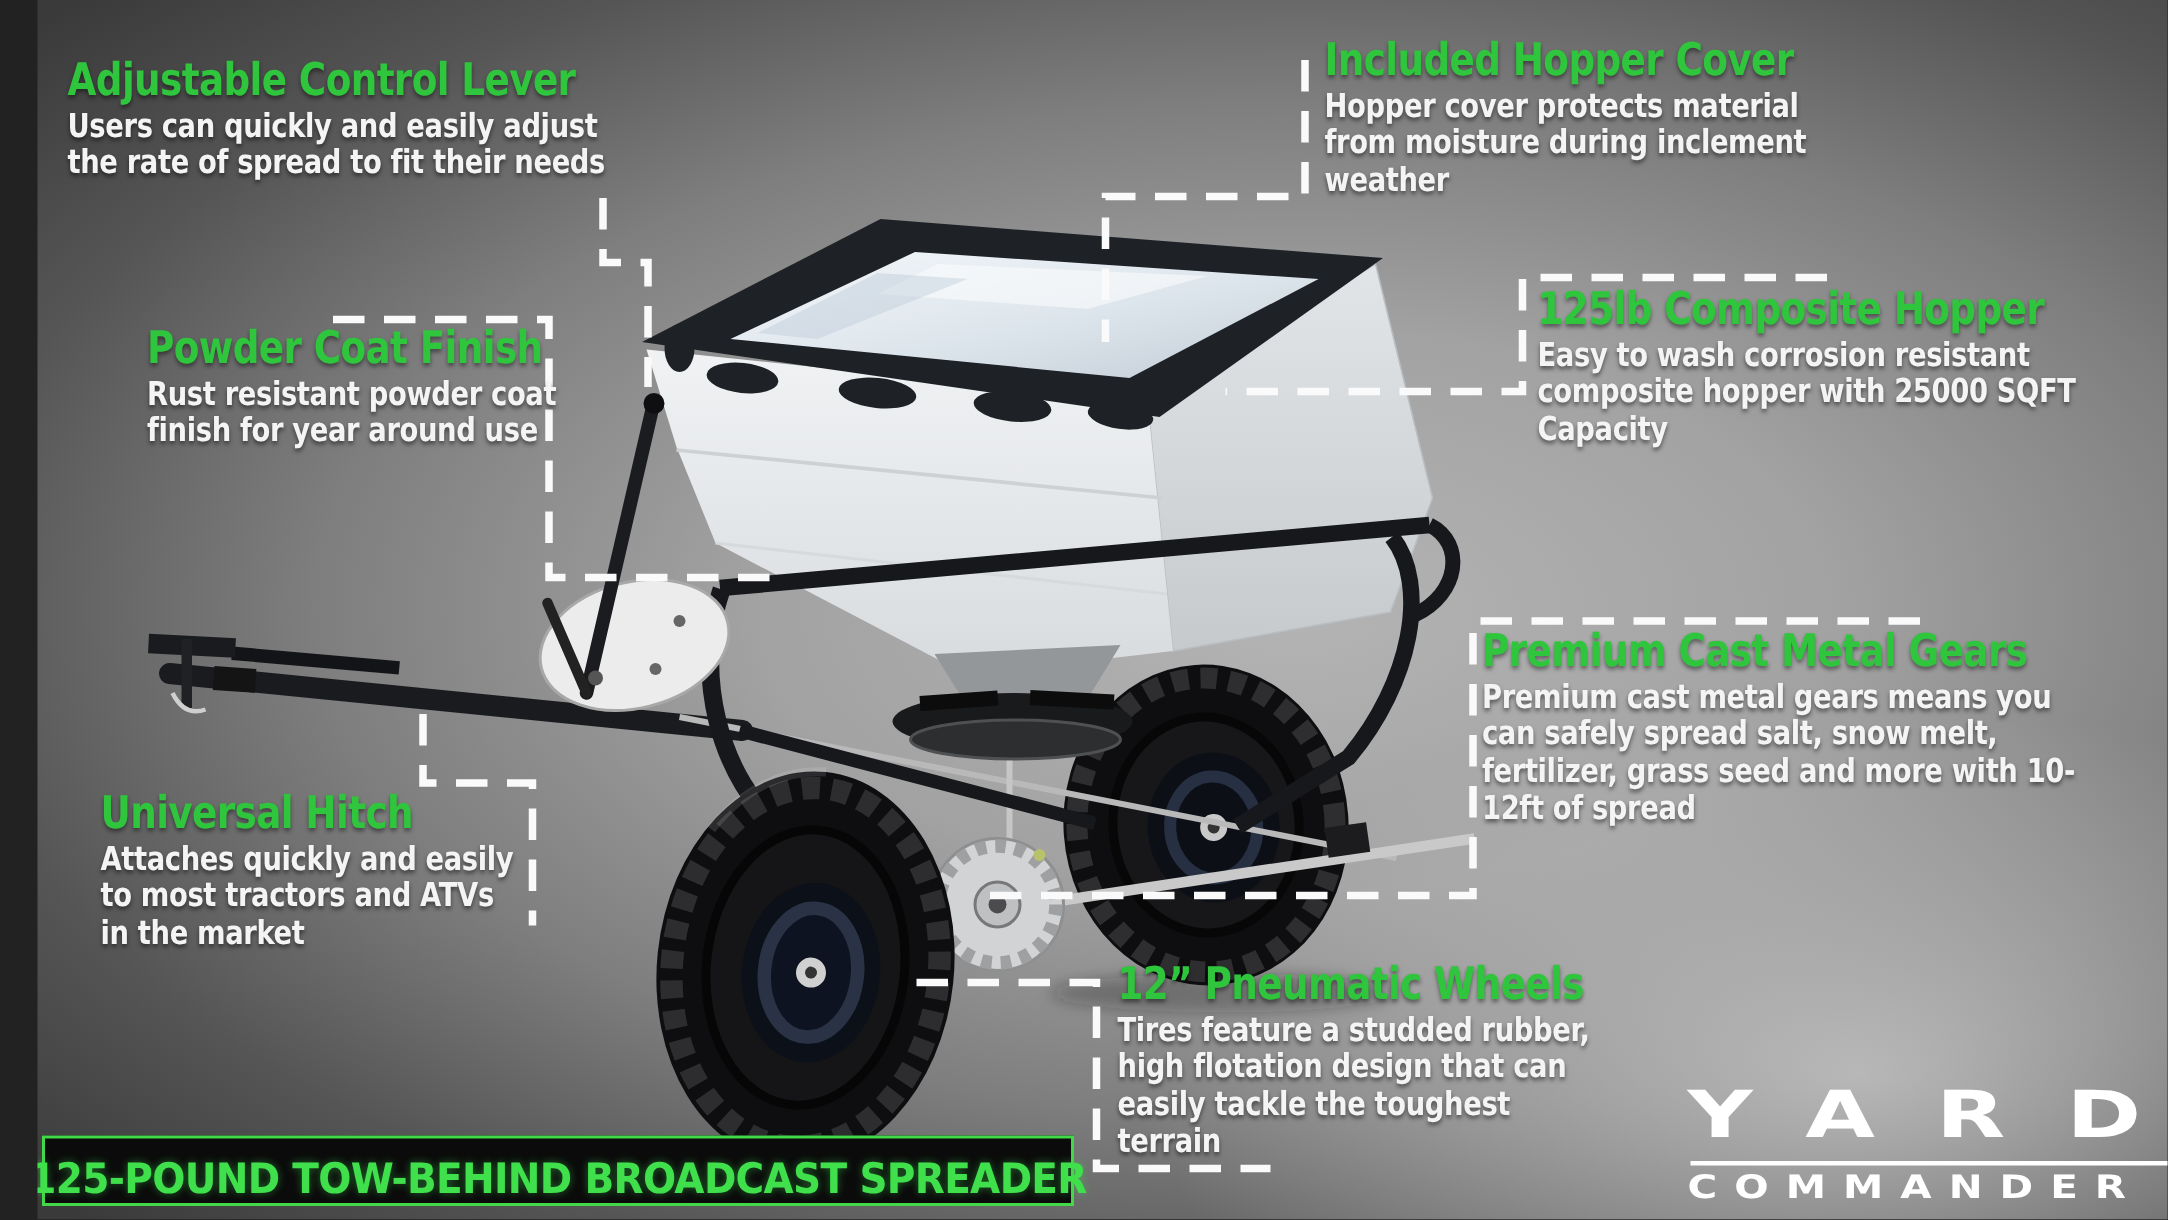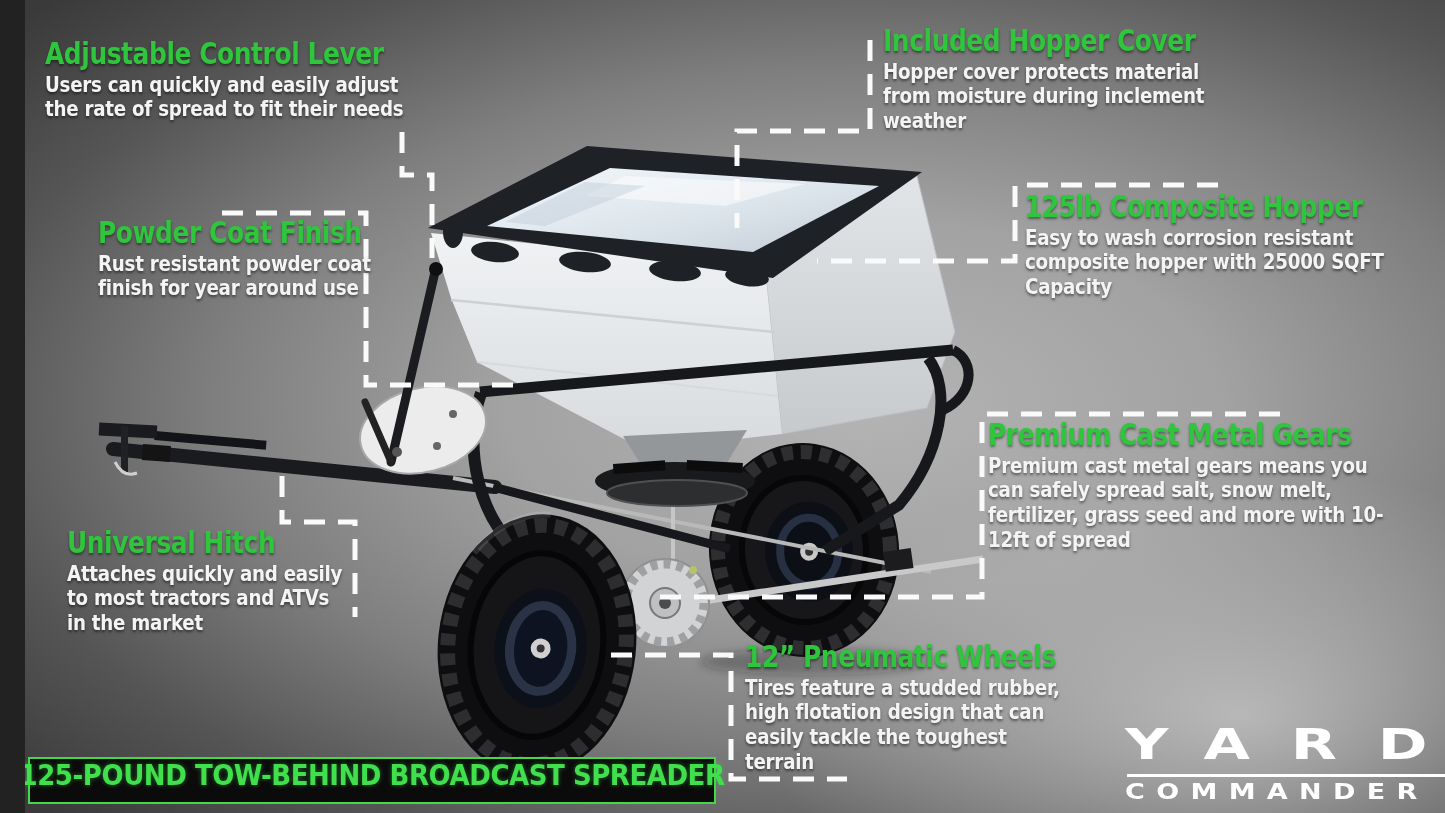--- a/index.html
+++ b/index.html
@@ -25,21 +25,21 @@
   .co-acl {left:20px;  top:38px;  width:460px;}
   .co-ihc {left:858px; top:25px;  width:420px;}
   .co-pcf {left:73px;  top:217px; width:360px;}
   .co-ch  {left:1000px;top:191px; width:460px;}
   .co-pcmg{left:963px; top:419px; width:490px;}
   .co-uh  {left:42px;  top:527px; width:360px;}
   .co-pw  {left:720px; top:641px; width:400px;}
   .banner{
     position:absolute;left:3px;top:757px;width:688px;height:47px;
     background:#0b0b0b;border:2px solid #43d848;box-sizing:border-box;
-    display:flex;align-items:flex-start;justify-content:center;
+    display:flex;align-items:flex-end;justify-content:center;
   }
   .banner span{
     font-size:28px;font-weight:bold;color:#40df4c;white-space:nowrap;
     transform:scaleX(.93);letter-spacing:-.5px;
     text-shadow:0 0 6px rgba(60,220,80,.45);
   }
   .brand{position:absolute;left:1100px;top:722px;width:334px;color:#fff;}
   .brand .yard{
     font-size:60px;font-weight:bold;line-height:1;letter-spacing:.68em;margin-right:-.68em;
     transform:scaleY(.72);transform-origin:center top;white-space:nowrap;

